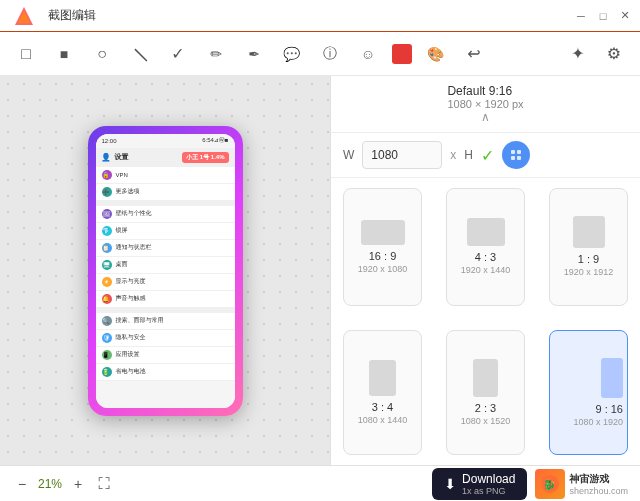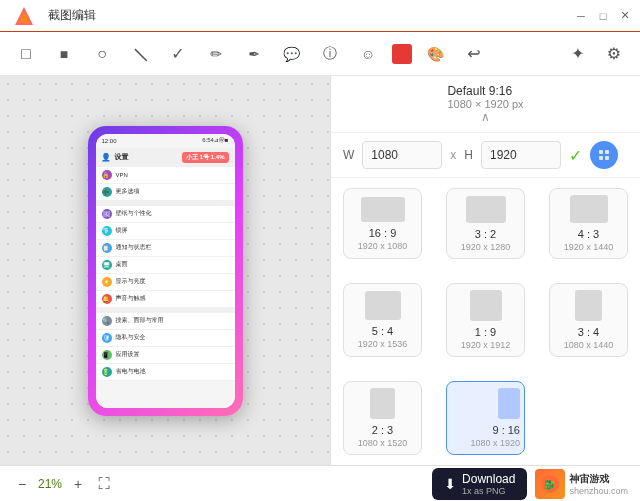--- a/index.html
+++ b/index.html
@@ -493,52 +493,41 @@
         <div class="panel-size-label">1080 × 1920 px</div>
       </div>
       <span class="panel-chevron">∧</span>
     </div>
 
     <div class="wh-row">
       <span class="wh-label">W</span>
       <input class="wh-input" type="text" value="1080" style="">
       <span class="wh-x">x</span>
       <span class="wh-label">H</span>
-      <input class="wh-input" type="text" value="1920" style="">
       <span class="wh-check">✓</span>
       <div class="wh-full">
         <svg width="14" height="14" viewBox="0 0 14 14" fill="white">
           <rect x="2" y="2" width="4" height="4" rx="1" fill="white" opacity="0.8"></rect>
           <rect x="8" y="2" width="4" height="4" rx="1" fill="white" opacity="0.8"></rect>
           <rect x="2" y="8" width="4" height="4" rx="1" fill="white" opacity="0.8"></rect>
           <rect x="8" y="8" width="4" height="4" rx="1" fill="white" opacity="0.8"></rect>
         </svg>
       </div>
     </div>
 
     <div class="ratio-grid" id="ratio-grid">
     <div class="ratio-item">
       <div class="ratio-preview" style="width:44px; height:25px; background:#d8d8d8;"></div>
       <div class="ratio-label">16 : 9</div>
       <div class="ratio-size">1920 x 1080</div>
     </div>
         <div class="ratio-item">
-      <div class="ratio-preview" style="width:40px; height:27px; background:#d8d8d8;"></div>
-      <div class="ratio-label">3 : 2</div>
-      <div class="ratio-size">1920 x 1280</div>
-    </div>
-        <div class="ratio-item">
       <div class="ratio-preview" style="width:38px; height:28px; background:#d8d8d8;"></div>
       <div class="ratio-label">4 : 3</div>
       <div class="ratio-size">1920 x 1440</div>
-    </div>
-        <div class="ratio-item">
-      <div class="ratio-preview" style="width:36px; height:29px; background:#d8d8d8;"></div>
-      <div class="ratio-label">5 : 4</div>
-      <div class="ratio-size">1920 x 1536</div>
     </div>
         <div class="ratio-item">
       <div class="ratio-preview" style="width:32px; height:32px; background:#d8d8d8;"></div>
       <div class="ratio-label">1 : 9</div>
       <div class="ratio-size">1920 x 1912</div>
     </div>
         <div class="ratio-item">
       <div class="ratio-preview" style="width:27px; height:36px; background:#d8d8d8;"></div>
       <div class="ratio-label">3 : 4</div>
       <div class="ratio-size">1080 x 1440</div>

